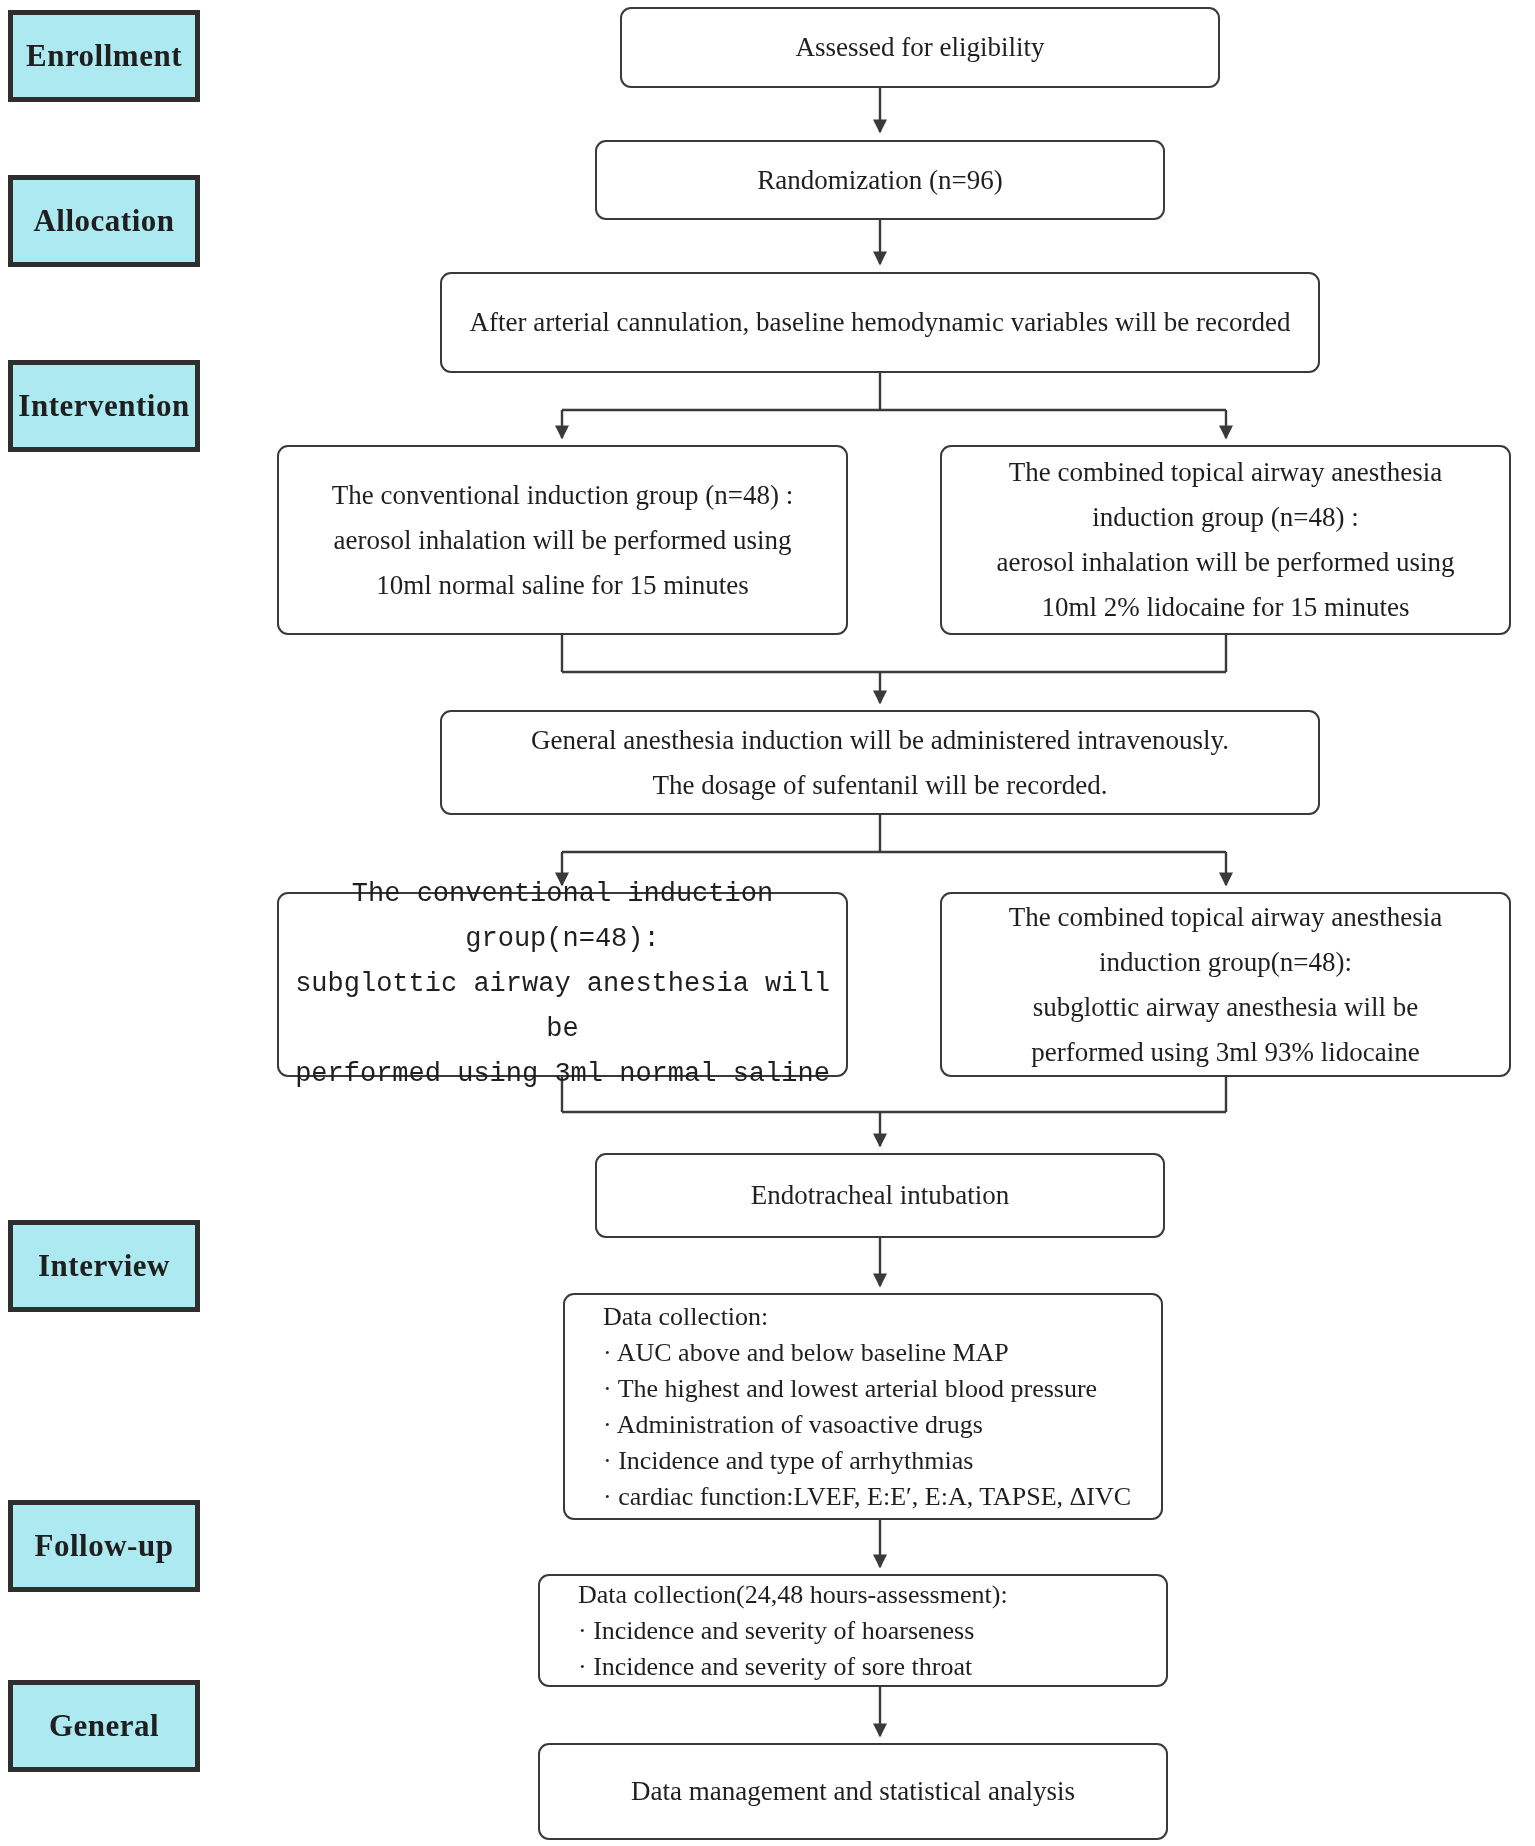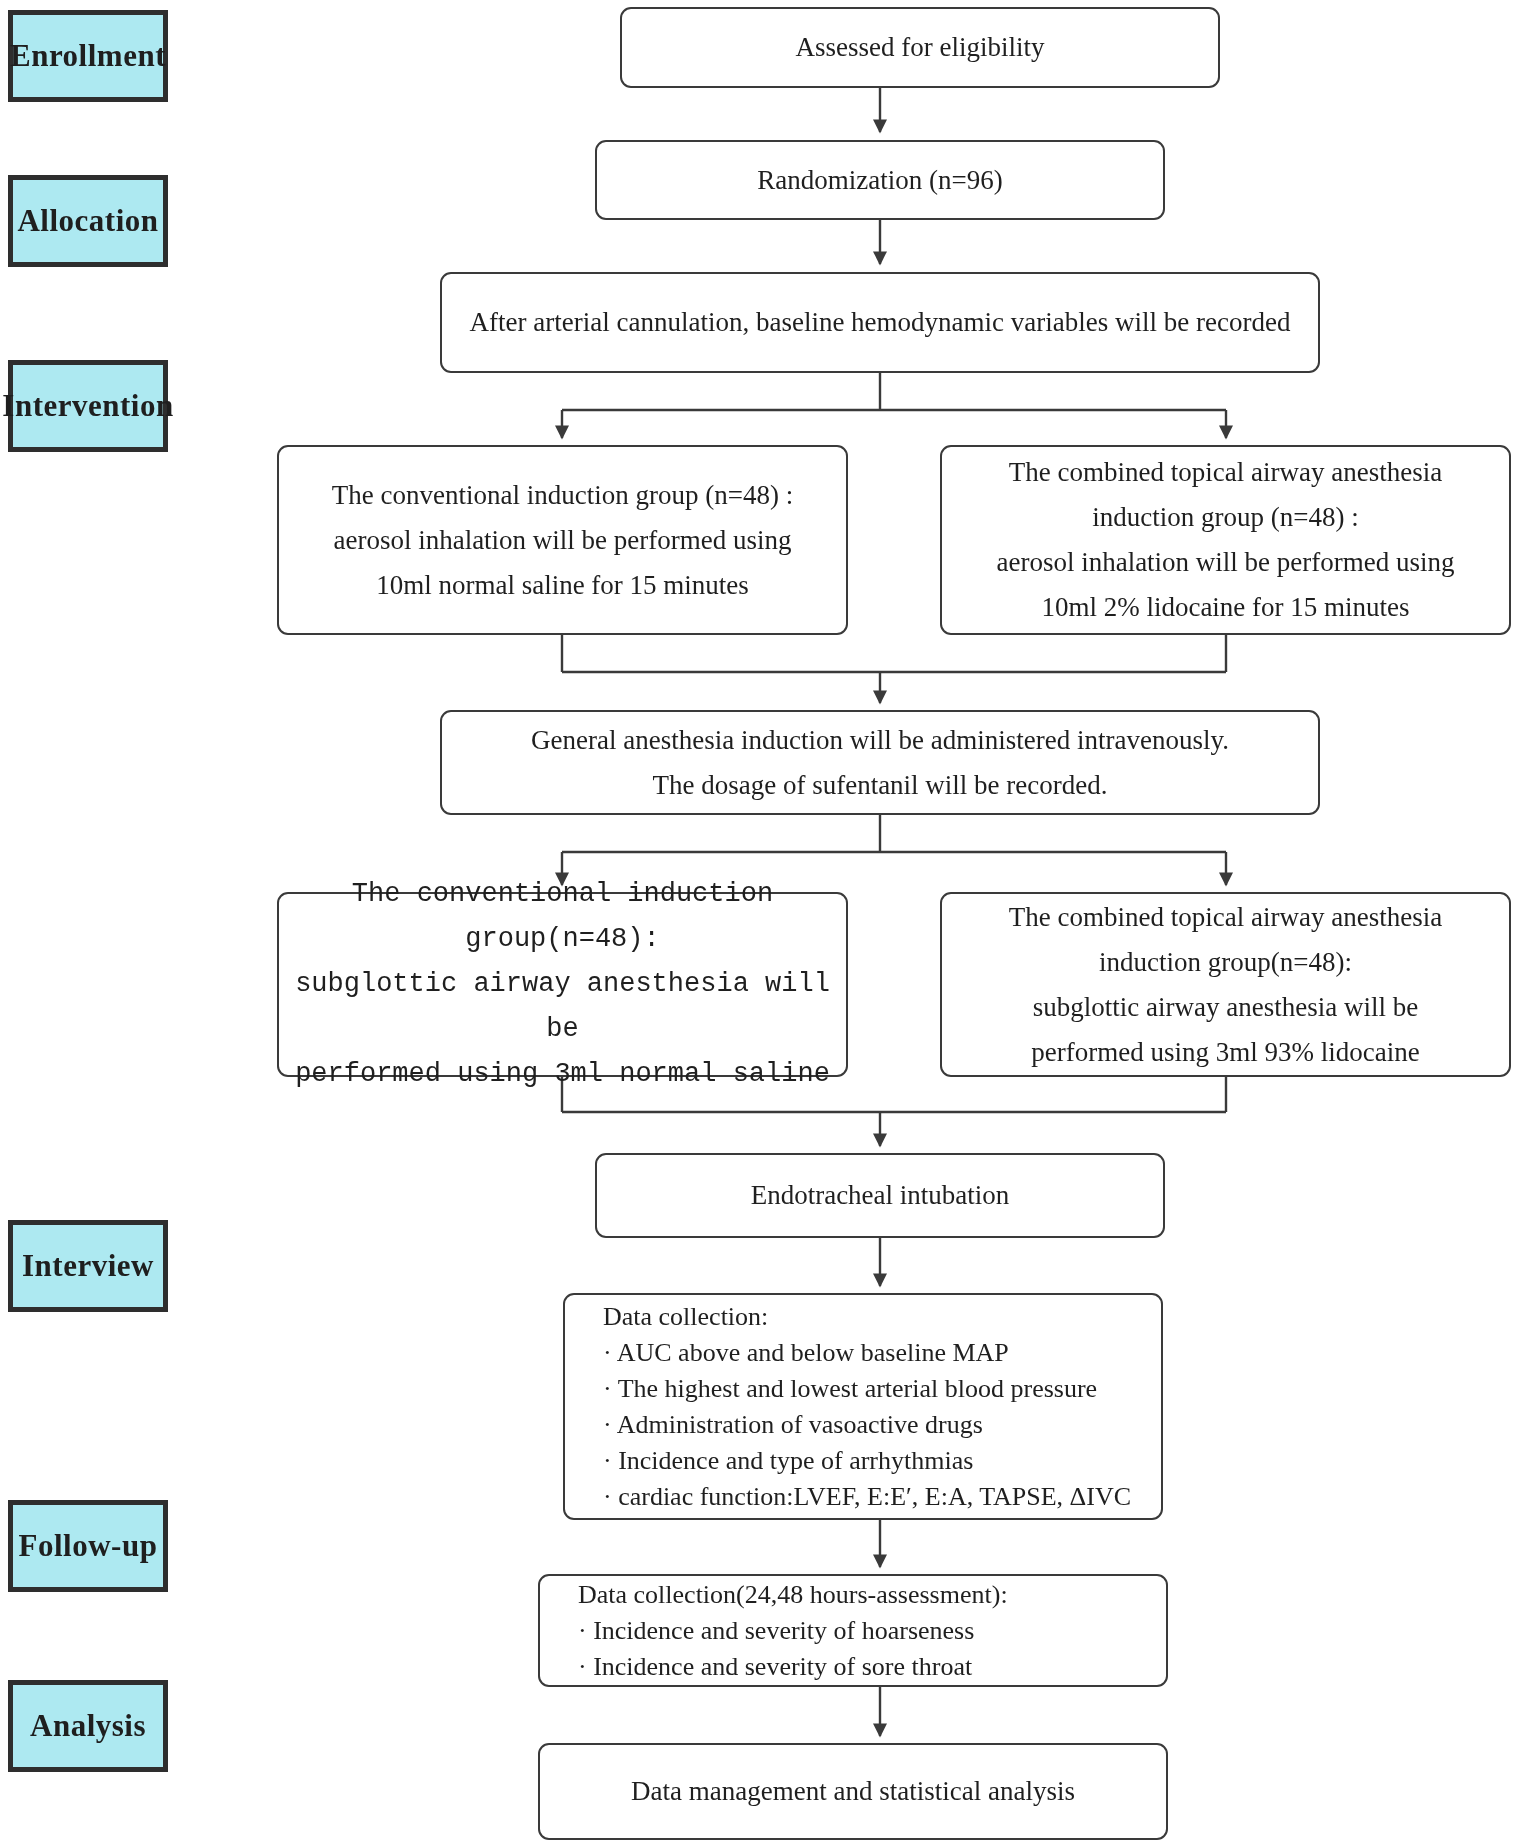--- a/index.html
+++ b/index.html
@@ -14,21 +14,21 @@
   }
   svg.connectors {
     position: absolute;
     left: 0; top: 0;
     width: 1535px; height: 1846px;
     z-index: 0;
   }
   .stage-label {
     position: absolute;
     left: 8px;
-    width: 160px;
+    width: 192px;
     height: 92px;
     background: var(--label-fill, #ade9f1);
     border: 5px solid var(--label-border, #2e2e2e);
     display: flex;
     align-items: center;
     justify-content: center;
     font-weight: bold;
     font-size: 31px;
     letter-spacing: 0.5px;
     z-index: 1;
@@ -92,21 +92,21 @@
 
       <path d="M880 1687 V1736" marker-end="url(#arrow)"></path>
     </g>
   </svg>
 
   <div class="stage-label" style="top:10px">Enrollment</div>
   <div class="stage-label" style="top:175px">Allocation</div>
   <div class="stage-label" style="top:360px">Intervention</div>
   <div class="stage-label" style="top:1220px">Interview</div>
   <div class="stage-label" style="top:1500px">Follow-up</div>
-  <div class="stage-label" style="top:1680px">Analysis</div>
+  <div class="stage-label" style="top:1680px">General</div>
 
   <div class="flow-box" style="left:620px; top:7px;   width:600px; height:81px;">
     <div class="line">Assessed for eligibility</div>
   </div>
 
   <div class="flow-box" style="left:595px; top:140px; width:570px; height:80px;">
     <div class="line">Randomization (n=96)</div>
   </div>
 
   <div class="flow-box" style="left:440px; top:272px; width:880px; height:101px;font-family:Liberation Serif, serif;">

